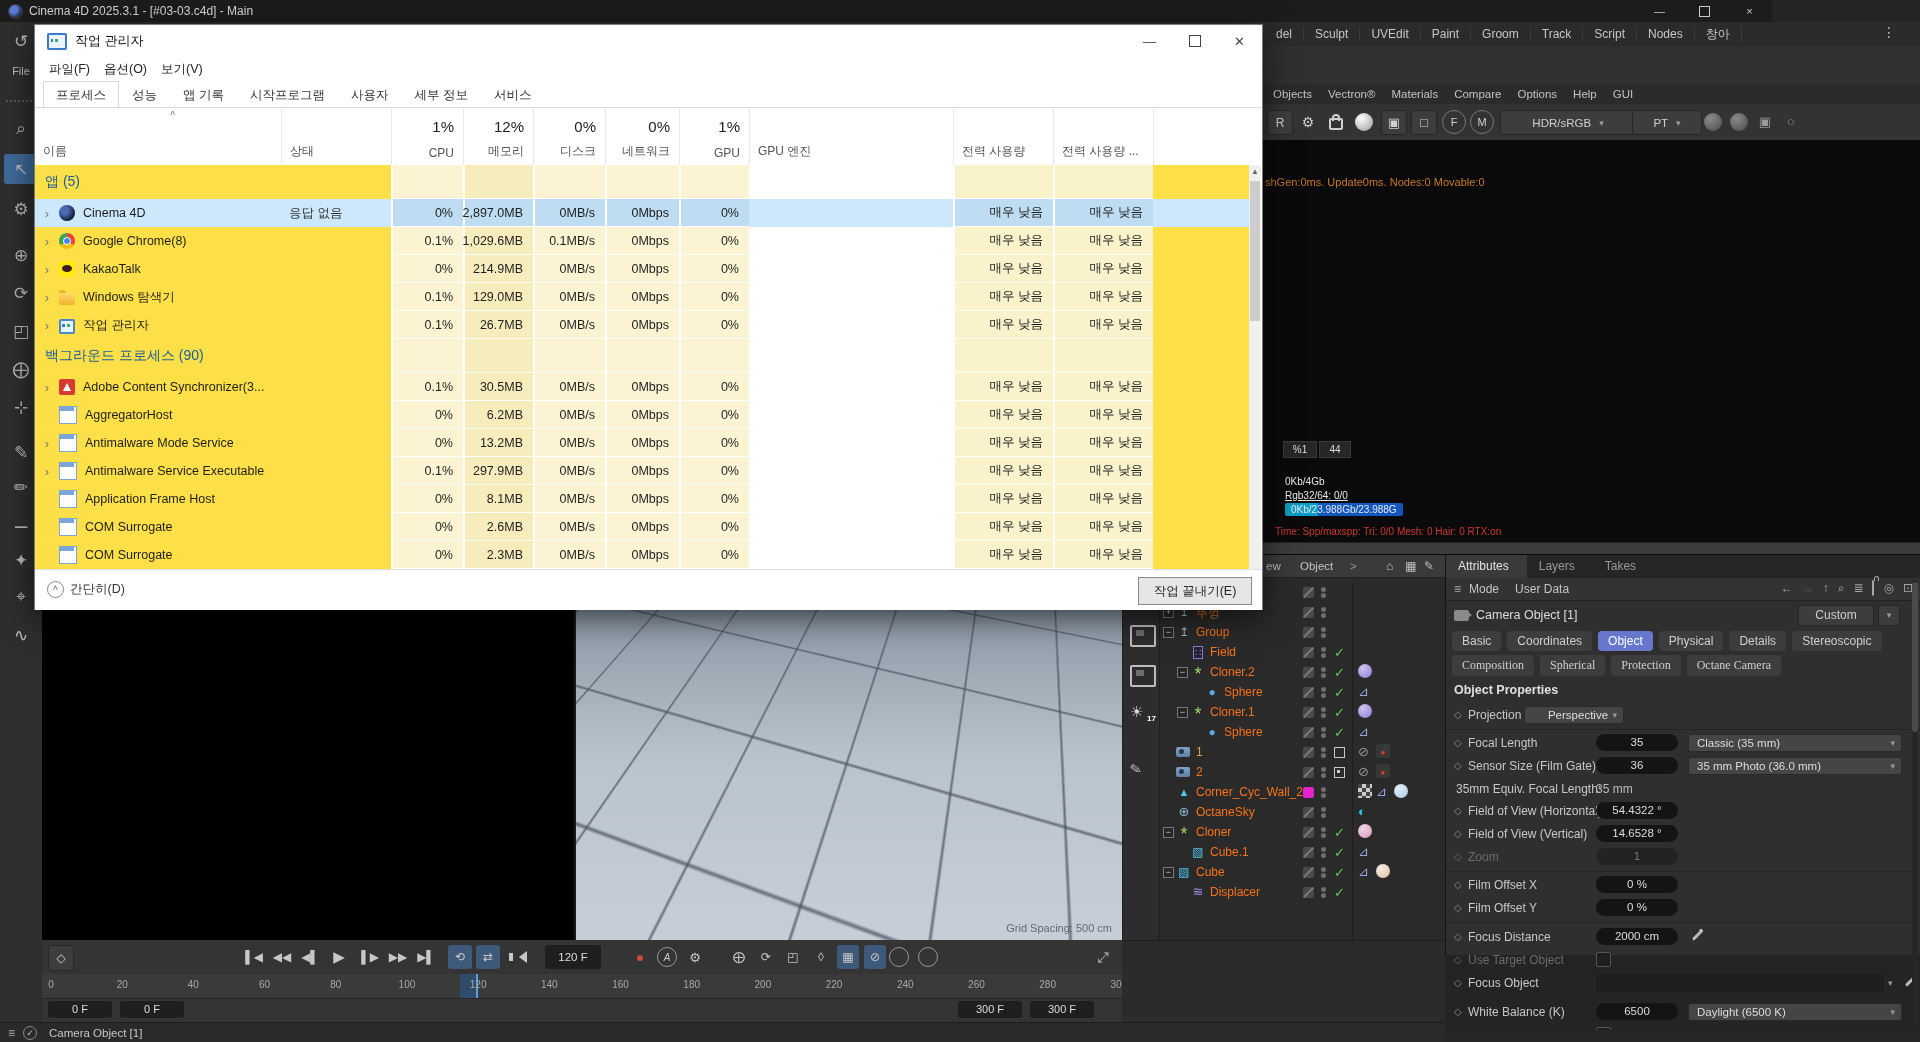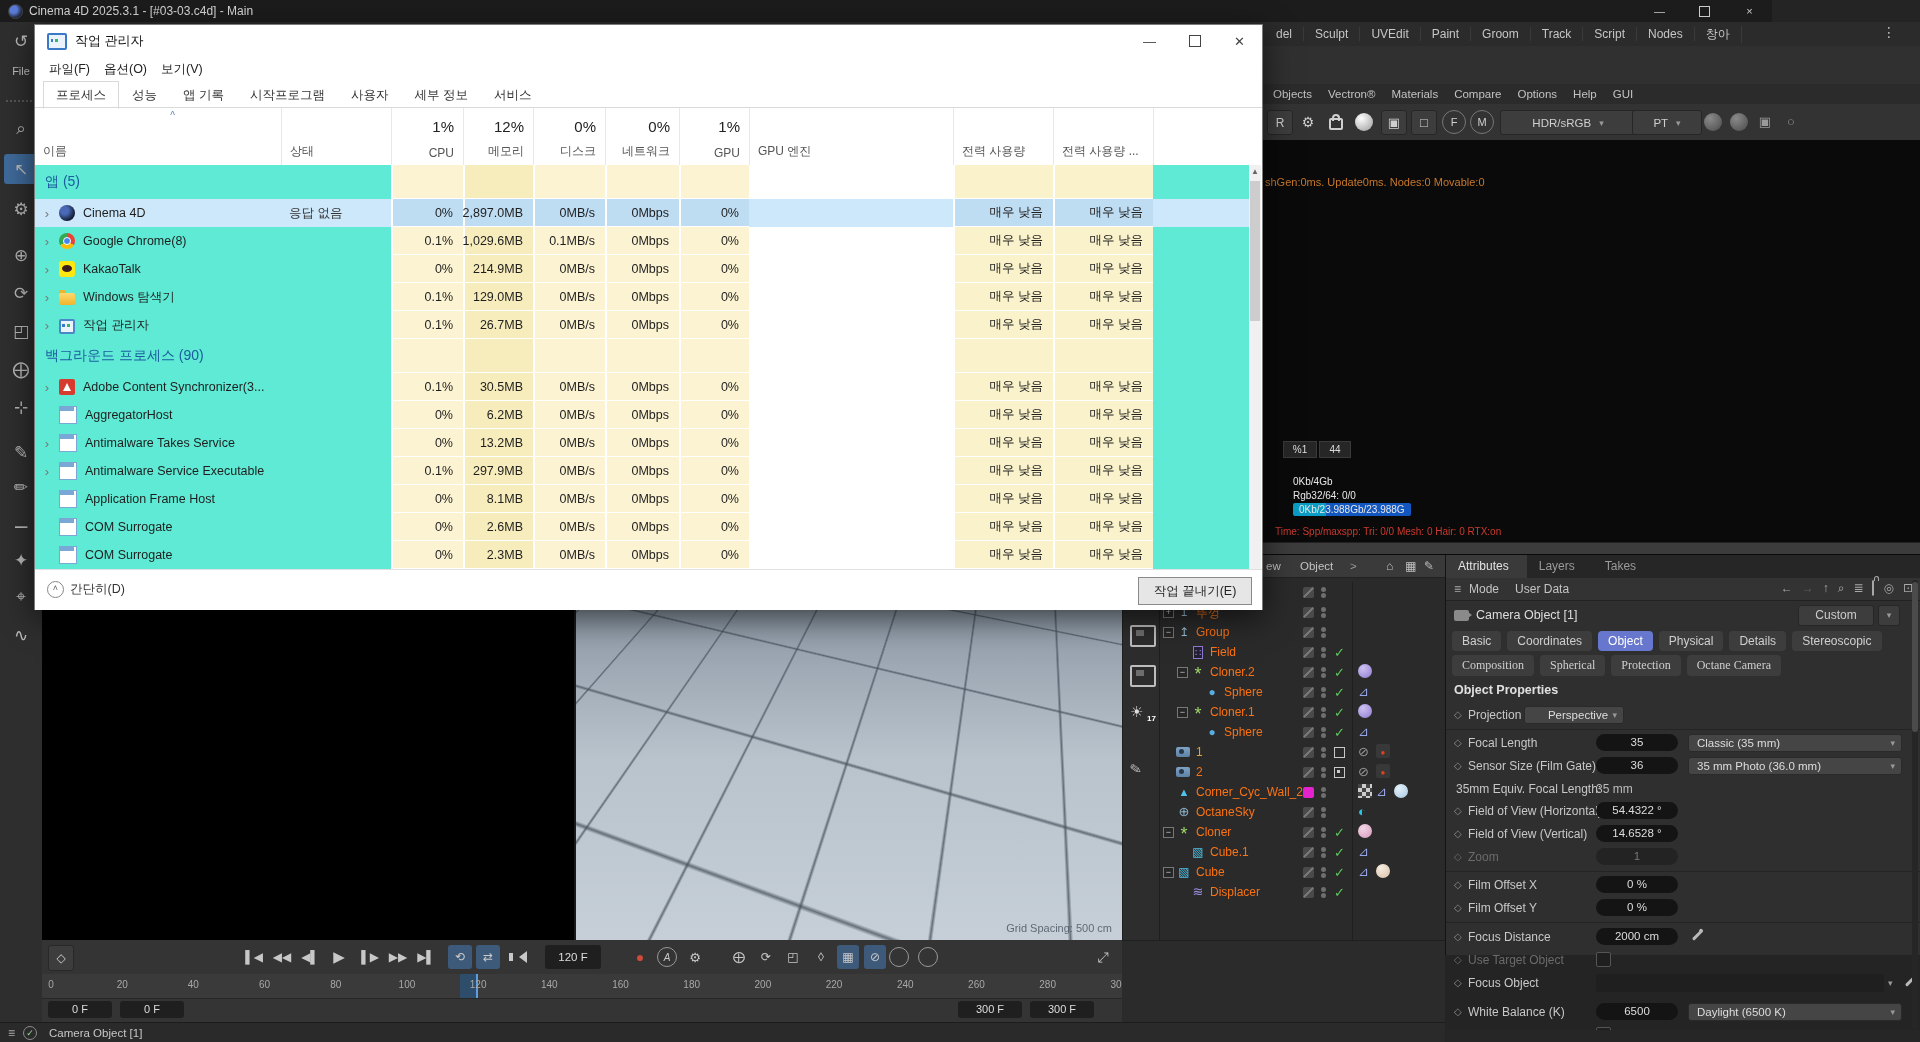--- a/index.html
+++ b/index.html
@@ -42,21 +42,21 @@
   .irdrop{background:#3d3d3d;border:1px solid #262626;border-radius:3px;padding:0 8px;font-size:11.5px;gap:8px;}
   .irdrop .car{color:#9a9a9a;font-size:9px;}
   .irlock{width:10px;height:8px;border:2px solid #cfcfcf;border-radius:2px;position:relative;margin-top:5px;}
   .irlock::before{content:"";position:absolute;left:1px;top:-6px;width:4px;height:5px;border:2px solid #cfcfcf;border-bottom:none;border-radius:4px 4px 0 0;}
 
   
   .renderblack{left:42px;top:140px;width:1878px;height:415px;background:#0a0a0a;}
   .oc-stats{position:absolute;color:#c8782a;font-size:11px;white-space:nowrap;}
   .oc-box{position:absolute;background:#262626;border:1px solid #3a3a3a;color:#ddd;font-size:10px;
     display:flex;align-items:center;justify-content:center;}
-  .oc-line{position:absolute;color:#e8e8e8;font-size:10px;white-space:nowrap;margin-left:8px;}
+  .oc-line{position:absolute;color:#e8e8e8;font-size:10px;white-space:nowrap;}
   .oc-line.blue{background:linear-gradient(90deg,#0a9cc4 0 28%,#1256c0 28%);padding:1px 6px;border-radius:2px;}
   .oc-red{position:absolute;color:#cc3a2f;font-size:10px;white-space:nowrap;}
   .oc-scroll{position:absolute;left:1221px;top:402px;width:657px;height:11px;background:#3c3c3c;border-top:1px solid #222;}
 
   
   .vp-black{left:42px;top:610px;width:532px;height:330px;background:#000;}
   .vp-split{left:574px;top:610px;width:2px;height:330px;background:#1a1a1a;}
   .vp-grid{left:576px;top:610px;width:546px;height:330px;overflow:hidden;
     background:linear-gradient(#8d99a6,#b9c3cc 45%,#c6cfd7);}
   .gridplane{position:absolute;left:-520px;top:-140px;width:1700px;height:1100px;
@@ -228,21 +228,21 @@
   .tmgrid{display:grid;grid-template-columns:246px 110px 72px 70px 72px 74px 70px 204px 100px 100px 1fr;}
   .tm-header{position:absolute;left:0;top:83px;width:1216px;height:57px;border-bottom:1px solid #e5e5e5;}
   .hc{position:relative;border-left:1px solid #e8e8e8;height:57px;box-sizing:border-box;}
   .hc:first-child{border-left:none;}
   .hc .sort{position:absolute;left:55%;top:2px;color:#5a7fb0;font-size:10px;}
   .hc .hl{position:absolute;left:8px;bottom:5px;font-size:12px;color:#555;white-space:nowrap;}
   .hc.v .hl{left:auto;right:9px;}
   .hc .pct{position:absolute;right:9px;top:10px;font-size:15px;color:#222;}
   .hc.lft .hl{left:8px;right:auto;}
   .tm-rows{position:absolute;left:0;top:140px;width:1216px;height:404px;overflow:hidden;}
-  .tm-row{position:relative;height:28px;background:#5eead4;}
+  .tm-row{position:relative;height:28px;background:#fde047;}
   .tc{position:relative;height:100%;display:flex;align-items:center;font-size:12.5px;color:#1e1e1e;box-sizing:border-box;}
   .tc.v{justify-content:flex-end;padding-right:10px;background:#fbf3d2;border-left:2px solid #fff;border-bottom:1px solid #fff;}
   .tc.mem{background:#f7ecbc;}
   .tc.eng{background:#fff;}
   .tc.pw,.tc.pt{background:#faf2cb;}
   .tm-row[data-kind="section"]{height:34px;}
   .tm-row[data-kind="section"] .nm{color:#1b5c9e;font-size:14px;margin-left:10px;}
   .tm-row[data-selected="true"] .tc{background:#cde8fa;}
   .tm-row[data-selected="true"] .tc.v{background:#bedcf2;}
   .chev{width:16px;text-align:center;color:#777;font-size:13px;visibility:hidden;margin-left:4px;flex:none;}
@@ -367,21 +367,21 @@
       </span>
     <span class="ir" style="left:1712px;width:22px;font-size:13px;color:#9a9a9a;">▣</span>
     <span class="ir" style="left:1738px;width:22px;font-size:13px;color:#9a9a9a;">○</span>
   </div>
 
   <div class="abs renderblack">
     <span class="oc-stats" style="left:1223px;top:36px;">shGen:0ms. Update0ms. Nodes:0 Movable:0</span>
     <div class="oc-box" style="left:1241px;top:301px;width:32px;height:15px;">%1</div>
     <div class="oc-box" style="left:1277px;top:301px;width:30px;height:15px;">44</div>
     <span class="oc-line" style="left:1243px;top:336px;">0Kb/4Gb</span>
-    <span class="oc-line" style="left:1243px;top:350px;">Rgb32/64: 0/0</span>
+    <span class="oc-line" style="left:1243px;top:350px;text-decoration:underline;">Rgb32/64: 0/0</span>
     <span class="oc-line blue" style="left:1243px;top:363px;">0Kb/23.988Gb/23.988G</span>
     <span class="oc-red" style="left:1233px;top:386px;">Time:   Spp/maxspp:   Tri: 0/0  Mesh: 0  Hair: 0  RTX:on</span>
     <div class="oc-scroll"></div>
   </div>
 
   <div class="abs vp-black"></div>
   <div class="abs vp-split"></div>
   <div class="abs vp-grid">
     <div class="gridplane"></div>
     <span class="gridlabel">Grid Spacing: 500 cm</span>
@@ -1068,21 +1068,21 @@
           <div class="tc eng"></div>
           <div class="tc v pw">매우 낮음</div>
           <div class="tc v pt">매우 낮음</div>
           <div class="tc"></div>
         </div>
 
         <div class="tm-row tmgrid" data-kind="proc" data-icon="generic" data-chevron="true">
           <div class="tc name">
             <span class="chev">›</span>
             <span class="pic"></span>
-            <span class="nm">Antimalware Takes Service</span>
+            <span class="nm">Antimalware Mode Service</span>
           </div>
           <div class="tc st"></div>
           <div class="tc v">0%</div>
           <div class="tc v mem">13.2MB</div>
           <div class="tc v">0MB/s</div>
           <div class="tc v">0Mbps</div>
           <div class="tc v">0%</div>
           <div class="tc eng"></div>
           <div class="tc v pw">매우 낮음</div>
           <div class="tc v pt">매우 낮음</div>

